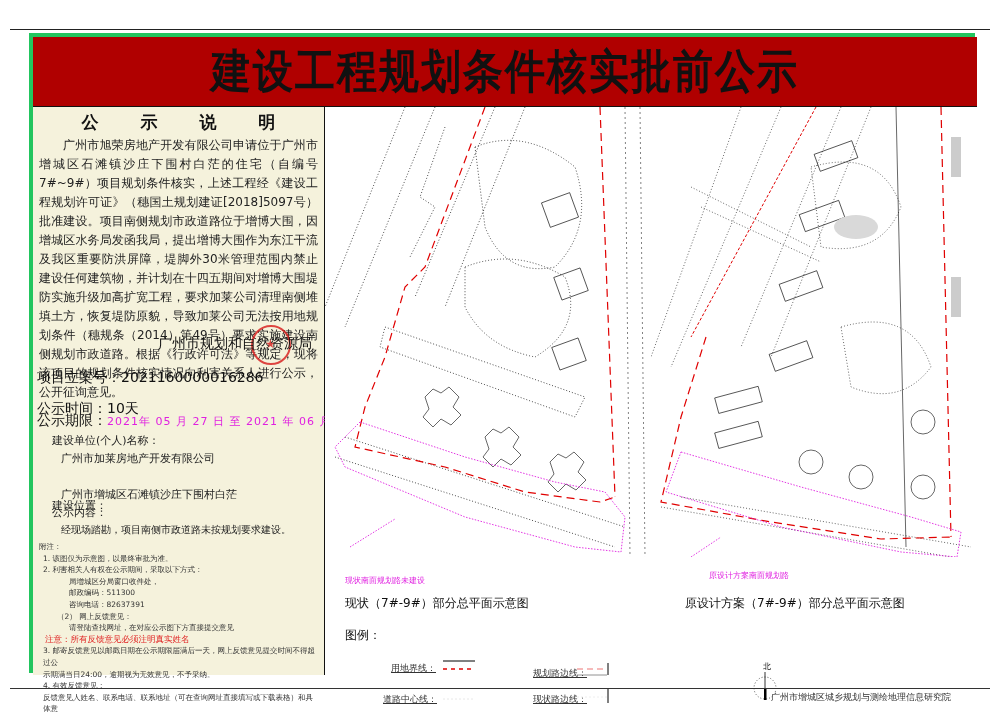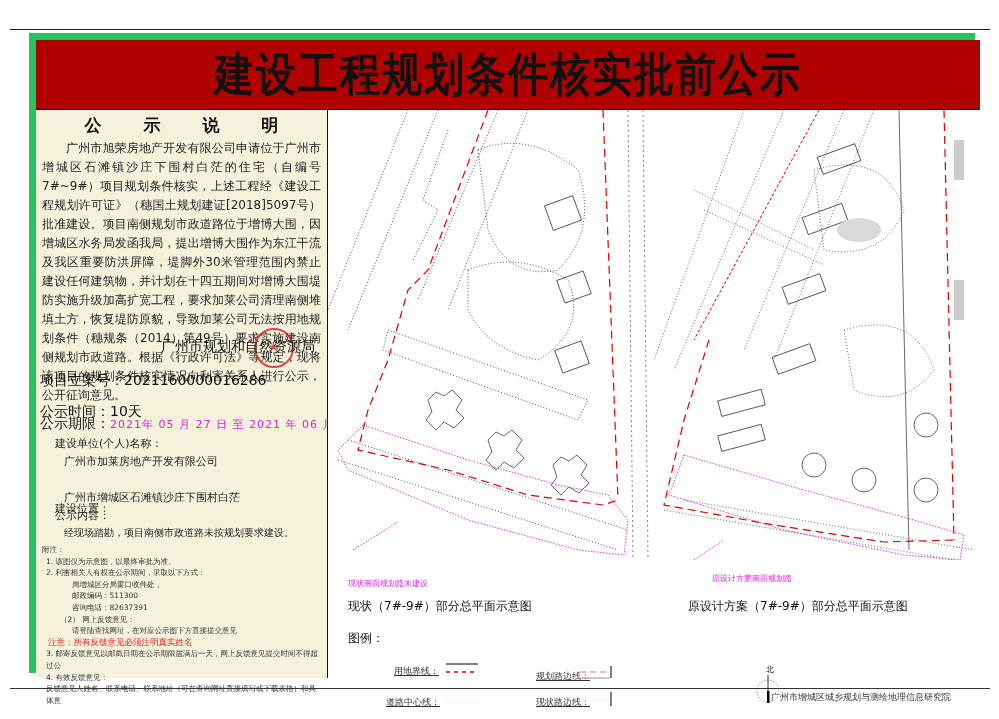--- a/index.html
+++ b/index.html
@@ -1,21 +1,21 @@
 <!DOCTYPE html>
 <html><head>
 <meta charset="utf-8">
 <style>
   html, body { margin: 0; padding: 0; }
   body {
     width: 999px; height: 719px; background: #ffffff; position: relative; overflow: hidden;
     font-family: "DejaVu Sans", "Liberation Sans", sans-serif; color: #111;
   }
   .top-rule { position: absolute; left: 10px; top: 29px; width: 980px; height: 1px; background: #222; }
-  .frame { position: absolute; left: 29px; top: 33px; width: 946px; height: 640px; border: 7px solid #22c55e; box-sizing: border-box; background: #fff; }
+  .frame { position: absolute; left: 29px; top: 33px; width: 946px; height: 640px; border: 4px solid #22c55e; box-sizing: border-box; background: #fff; }
   .title-bar { position: absolute; left: 0; top: 0; width: 944px; height: 69px; background: #b00000; border-bottom: 1px solid #111;
     display: flex; align-items: center; justify-content: center; }
   .title-text { font-size: 40px; font-weight: bold; color: #111; letter-spacing: 2px; transform: scaleY(1.15); }
   .left-panel { position: absolute; left: 0; top: 70px; width: 292px; height: 568px; background: #f5f2dc; border-right: 1px solid #111; box-sizing: border-box; }
   .lp-heading { text-align: center; font-size: 17px; font-weight: bold; letter-spacing: 18px; margin-top: 4px; padding-left: 18px; }
   .lp-body { font-size: 12px; line-height: 19px; padding: 0 6px 0 6px; margin-top: 2px; text-indent: 24px; text-align: justify; color: #222; }
   .lp-sign { position: absolute; right: 12px; top: 228px; font-size: 14px; color: #111; text-align: center; }
   .seal { position: absolute; left: 218px; top: 218px; width: 40px; height: 40px; border: 2px solid #d81a1a; border-radius: 50%; box-sizing: border-box; opacity: 0.8; }
   .seal::after { content: "★"; position: absolute; left: 12px; top: 10px; color: #d81a1a; font-size: 12px; }
   .kv-big { position: absolute; left: 4px; font-size: 14px; color: #111; white-space: nowrap; }
@@ -75,20 +75,21 @@
       <div>附注：</div>
       <div class="n1">1. 该图仅为示意图，以最终审批为准。</div>
       <div class="n1">2. 利害相关人有权在公示期间，采取以下方式：</div>
       <div class="n3">局增城区分局窗口收件处，</div>
       <div class="n3">邮政编码：511300</div>
       <div class="n3">咨询电话：82637391</div>
       <div class="n2">（2） 网上反馈意见：</div>
       <div class="n3">请登陆查找网址，在对应公示图下方直接提交意见</div>
       <div class="warn">注意：所有反馈意见必须注明真实姓名</div>
       <div class="n1">3. 邮寄反馈意见以邮戳日期在公示期限届满后一天，网上反馈意见提交时间不得超过公</div>
+      <div class="n1">示期满当日24:00，逾期视为无效意见，不予采纳。</div>
       <div class="n1">4. 有效反馈意见：</div>
       <div class="n1">反馈意见人姓名、联系电话、联系地址（可在查询网址直接填写或下载表格）和具体意</div>
 
     </div>
   </div>
 
   <div class="map-area">
 
     <svg class="map map-left" viewBox="0 0 326 450" width="326" height="450">
       <g stroke="#000" stroke-width="0.7" fill="none" stroke-dasharray="1,2">

